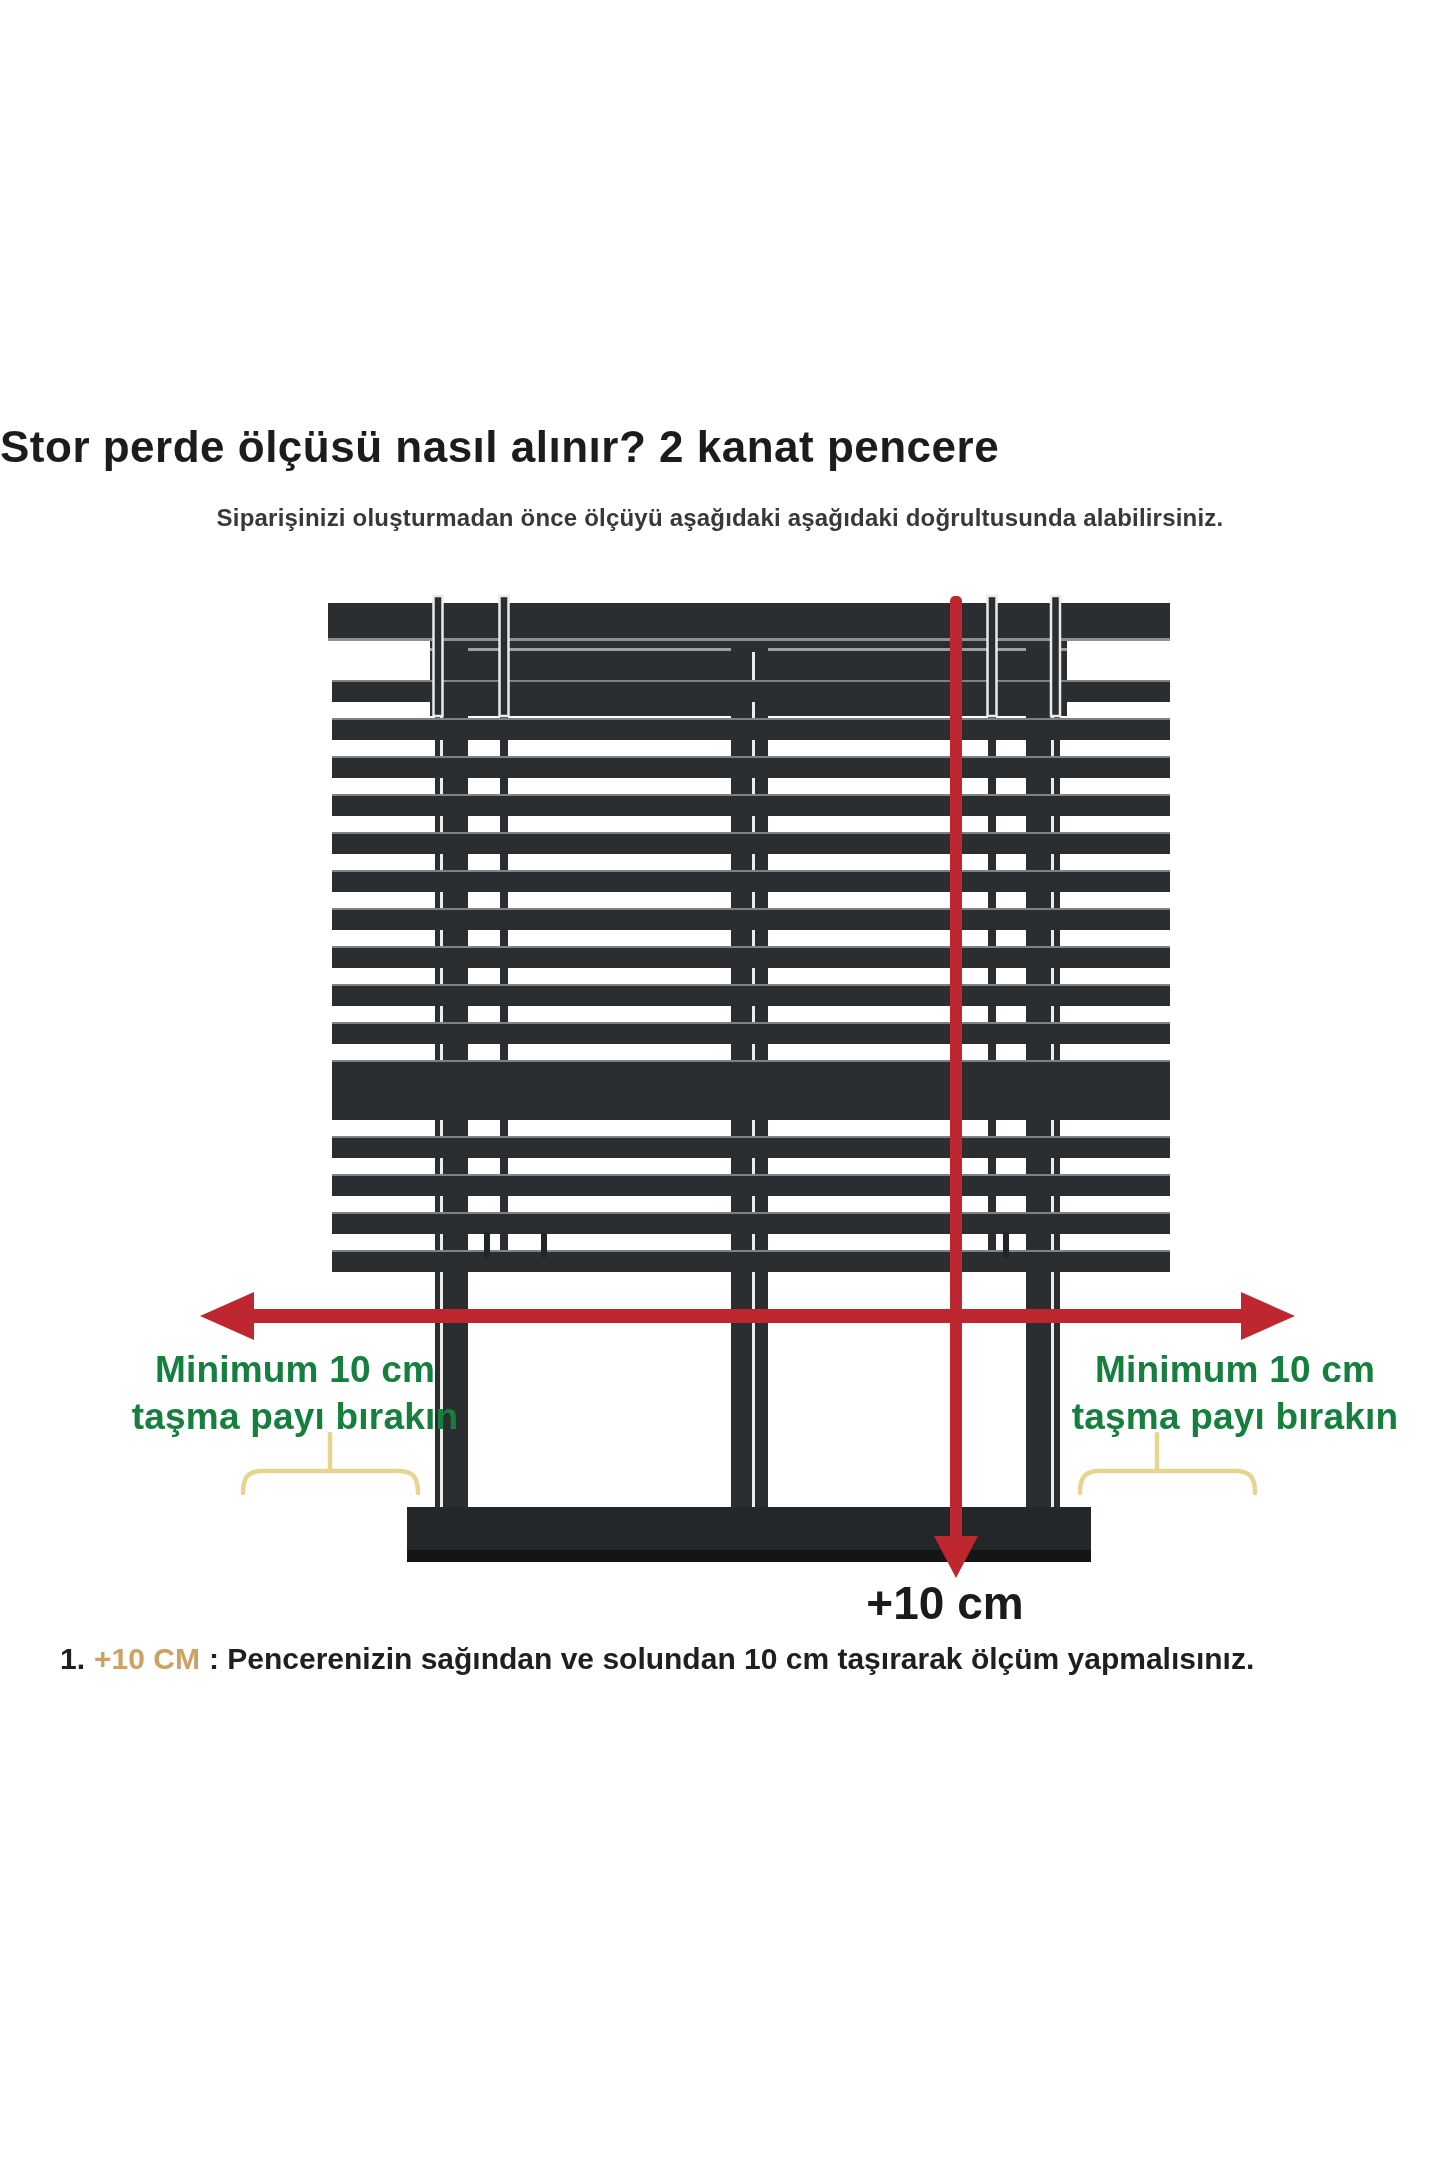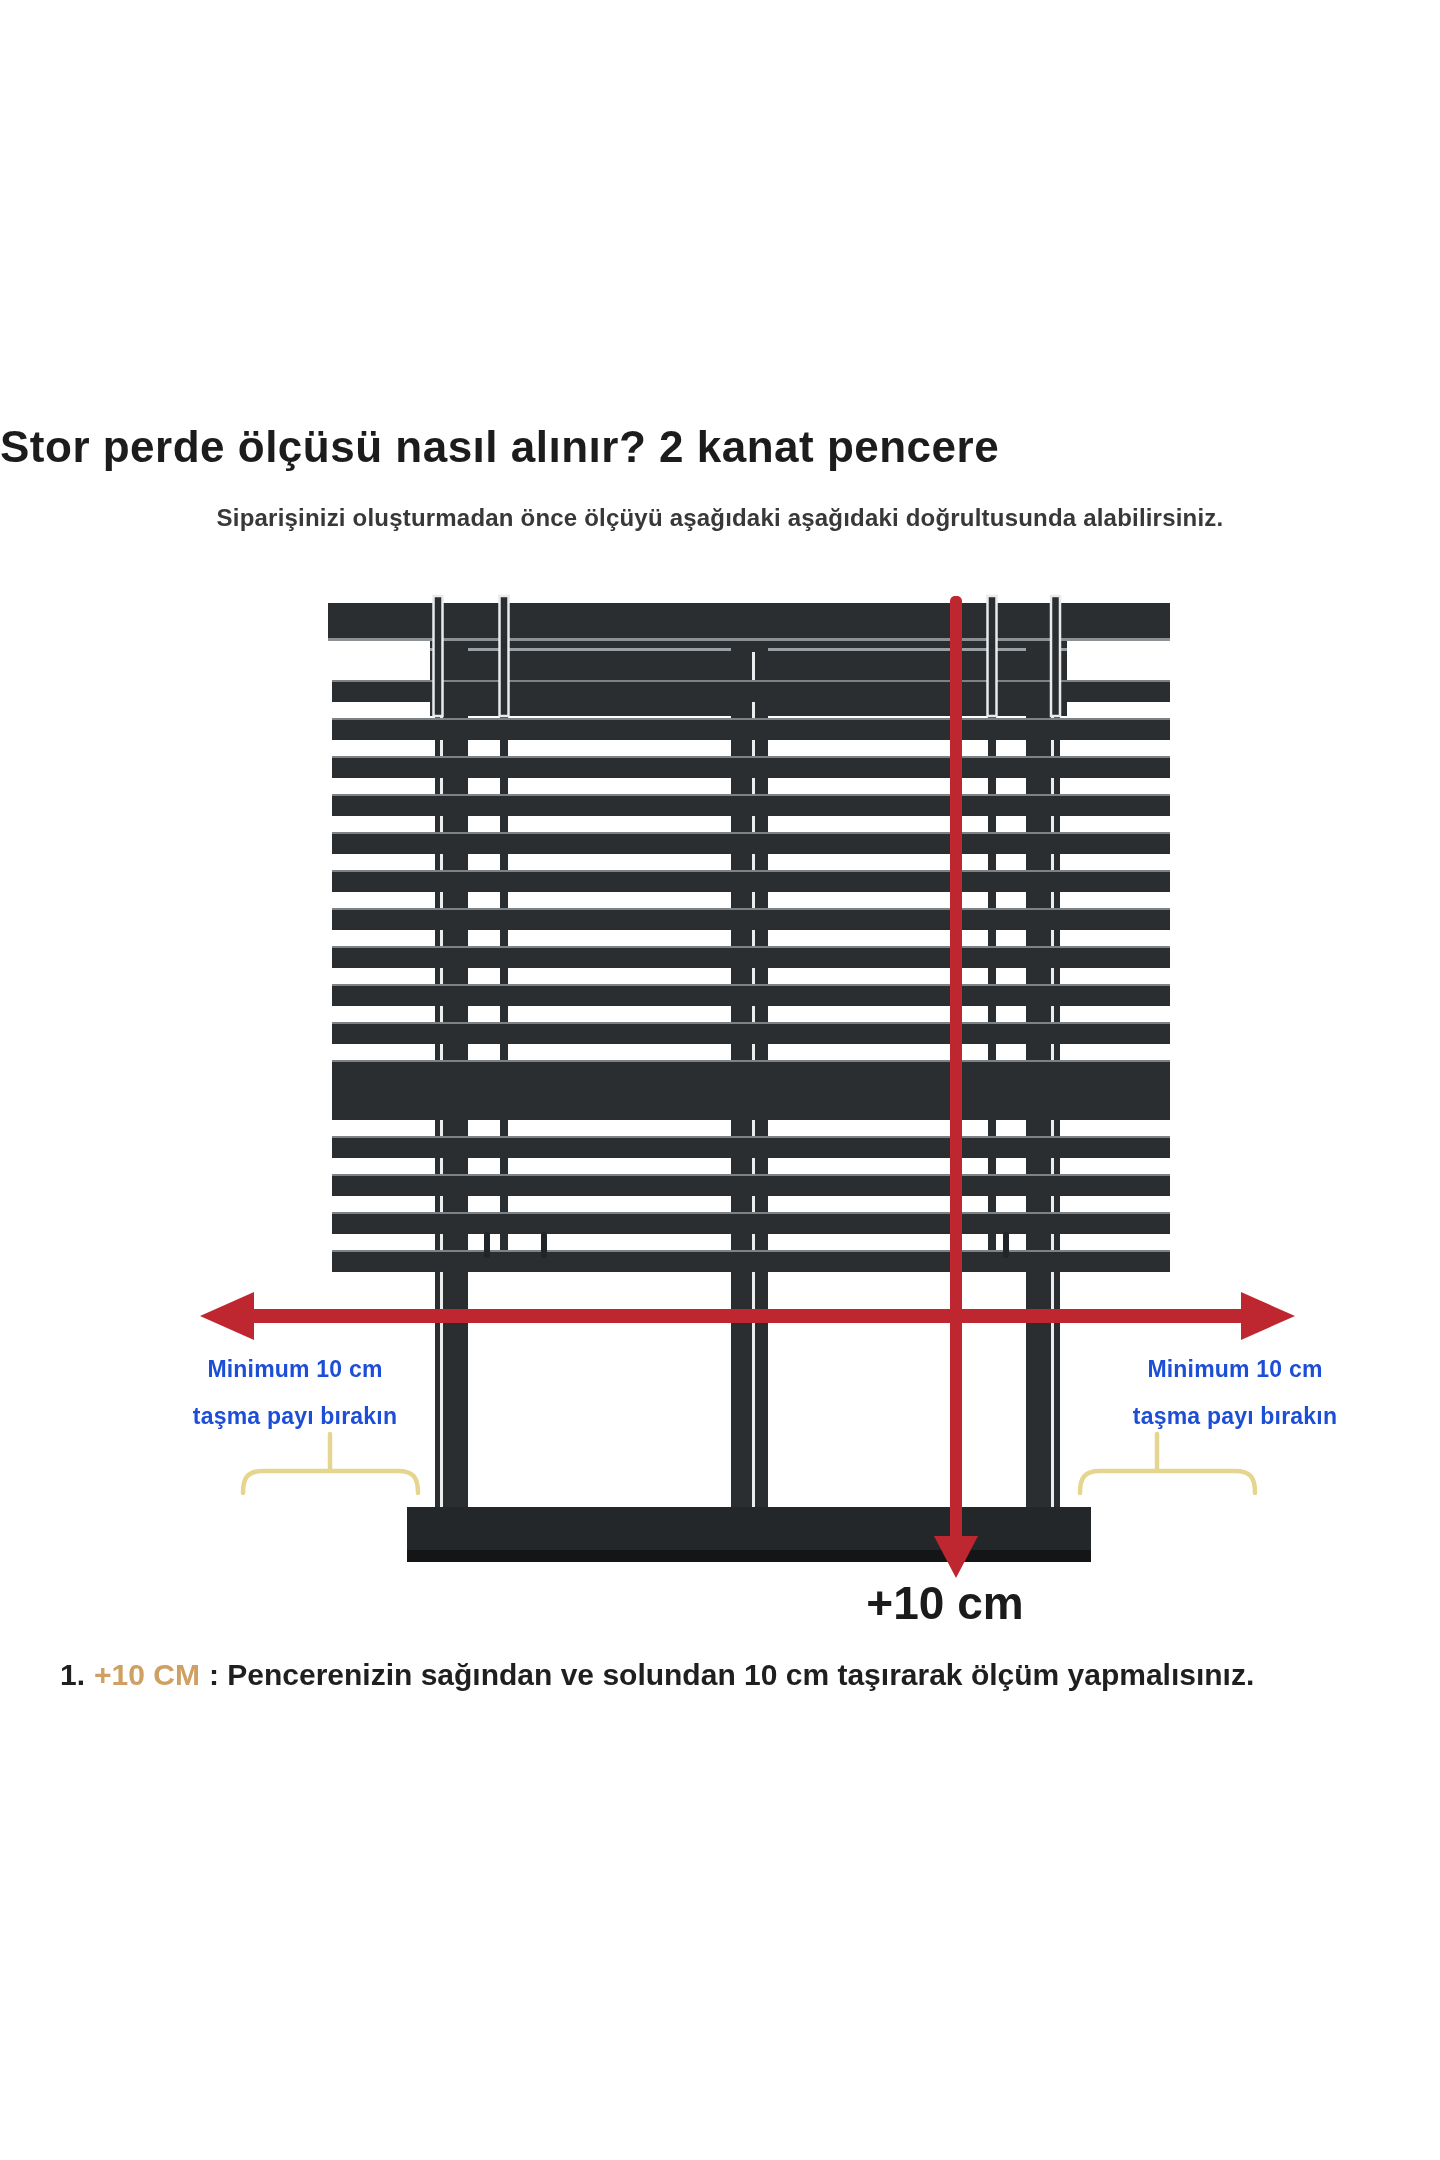--- a/index.html
+++ b/index.html
@@ -31,33 +31,33 @@
   .c-line-b{fill:#9aa0a3;}
   .c-white{fill:#eceeee;}
   .c-strap{fill:var(--frame-dark,#2b2e30);stroke:#e8eaeb;stroke-width:2.5;}
   .c-sill-top{fill:#24272a;}
   .c-sill-lip{fill:var(--sill-dark,#131517);}
   .c-handle{fill:#212528;}
   .c-red{fill:var(--arrow-red,#bf2730);}
   .c-brace{stroke:var(--brace-yellow,#e5d58e);stroke-width:4.5;fill:none;stroke-linecap:round;}
   .overhang-label{
     top:1346px;width:334px;text-align:center;
-    font-size:23px;font-weight:700;color:#1d4ed8;line-height:47px;letter-spacing:.2px;
+    font-size:37px;font-weight:700;color:#15803d;line-height:47px;letter-spacing:.2px;
   }
   .overhang-label.left{left:128px;}
   .overhang-label.right{left:1068px;}
   .bottom-measure{
     top:1576px;left:795px;width:300px;text-align:center;
     font-size:46px;font-weight:700;color:#1b1b1b;
   }
   .instructions{
     top:1642px;left:60px;width:1360px;
     font-size:30px;font-weight:600;line-height:34px;
   }
-  .instr-row{margin-bottom:15px;white-space:nowrap;margin-top:16px;}
+  .instr-row{margin-bottom:15px;white-space:nowrap;}
   .instr-num{margin-right:9px;}
   .instr-highlight{color:var(--highlight-orange,#cfa062);margin-right:9px;font-weight:700;}
 </style>
 </head>
 <body>
 
 <div class="abs page-title">Stor perde ölçüsü nasıl alınır? 2 kanat pencere</div>
 <div class="abs page-subtitle">Siparişinizi oluşturmadan önce ölçüyü aşağıdaki aşağıdaki doğrultusunda alabilirsiniz.</div>
 
 <svg class="abs diagram" viewBox="0 0 1440 2160" xmlns="http://www.w3.org/2000/svg" aria-hidden="true">

